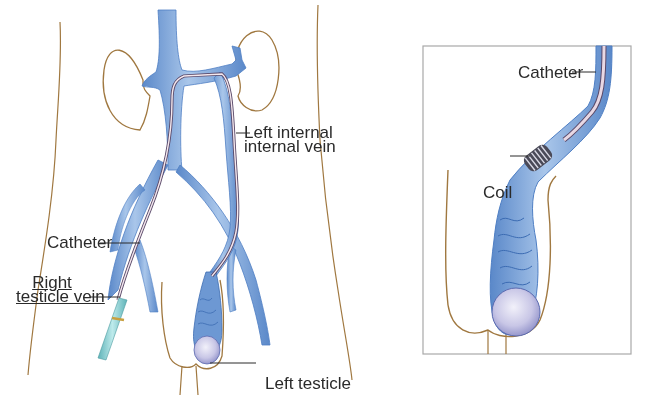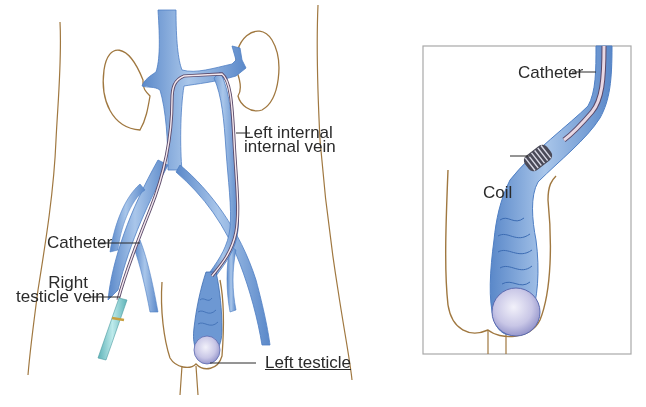--- a/index.html
+++ b/index.html
@@ -23,21 +23,22 @@
     }
     .label {
       position: absolute;
       font-family: "Liberation Sans", sans-serif;
       font-size: 17px;
       color: #2a2a2a;
       line-height: 14px;
       white-space: nowrap;
     }
     .label.right-align {
-      text-align: right;
+      text-align: center;
+      text-decoration: underline;
     }
   </style>
 </head>
 <body>
 
 <svg id="diagram" viewBox="0 0 646 407" xmlns="http://www.w3.org/2000/svg">
   <defs>
     <linearGradient id="veinGrad" x1="0" y1="0" x2="1" y2="0">
       <stop offset="0" stop-color="#5a88c9"></stop>
       <stop offset="0.45" stop-color="#a9c6ea"></stop>
@@ -123,16 +124,16 @@
   <div>internal vein</div>
 </div>
 
 <div class="label" style="left:47px; top:236px;">Catheter</div>
 
 <div class="label right-align" style="left:16px; top:276px; width:72px;">
   <div>Right</div>
   <div>testicle vein</div>
 </div>
 
-<div class="label" style="left:265px; top:356px;text-decoration:underline;">Left testicle</div>
+<div class="label" style="left:265px; top:377px;">Left testicle</div>
 
 <div class="label" style="left:518px; top:66px;">Catheter</div>
 <div class="label" style="left:483px; top:162px;margin-top:24px;">Coil</div>
 
 </body></html>

